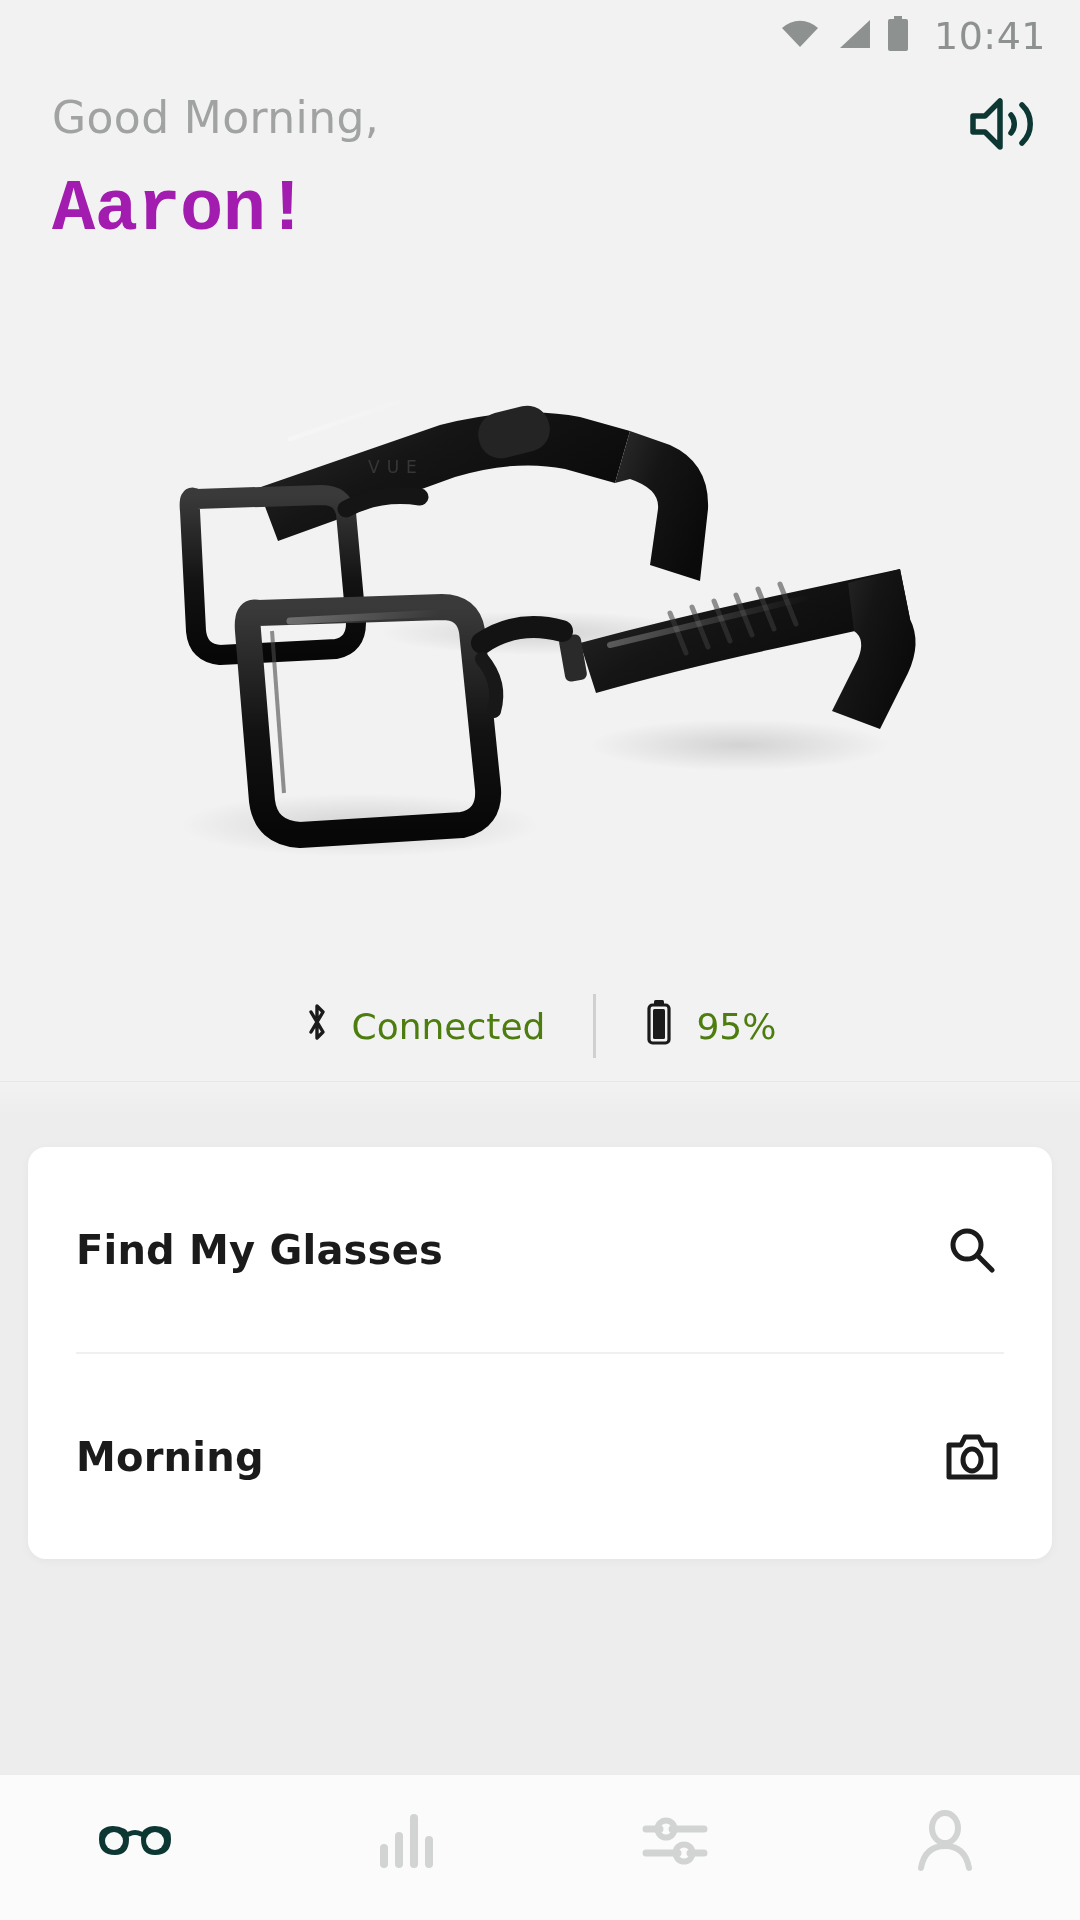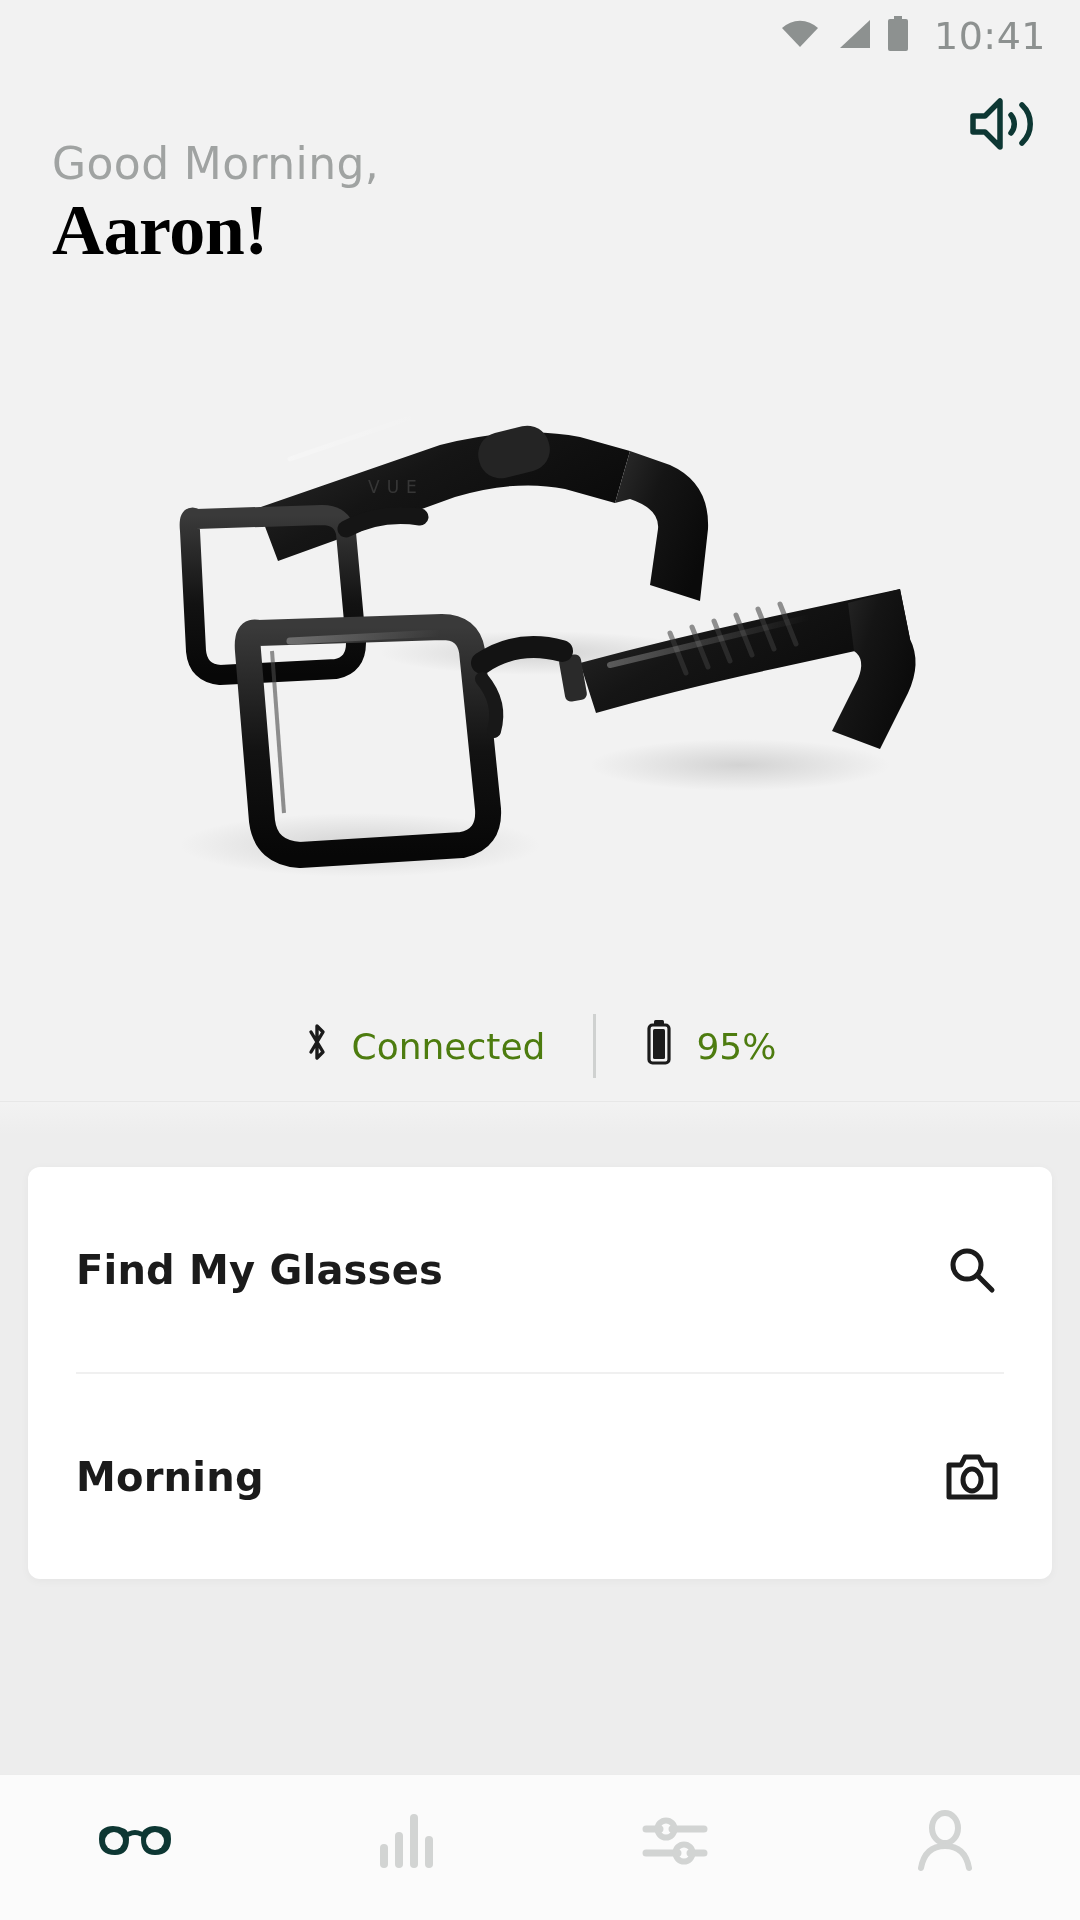--- a/index.html
+++ b/index.html
@@ -34,26 +34,26 @@
   
   .greeting-wrap {
     position:relative;
     padding:22px 40px 0 52px;
     flex:none;
   }
   .greet-small {
     font-size:44px; color:#a0a3a2; font-weight:400;
     letter-spacing:0.4px; line-height:1.1;
     font-family:"DejaVu Sans", sans-serif;
-    margin-top:46px;
   }
   .greet-big {
-    font-size:72px; color:#000000; font-weight:bold;
+    font-size:72px; color:#a21caf; font-weight:bold;
     letter-spacing:-0.5px; line-height:1.18;
-    font-family:Liberation Serif, serif;
+    margin-top:26px;
+    font-family:Liberation Mono, monospace;
   }
   .volume-btn {
     position:absolute; right:36px; top:18px;
     width:80px; height:72px;
     display:flex; align-items:center; justify-content:center;
     cursor:pointer;
   }
 
   
   .hero {
@@ -91,21 +91,21 @@
   }
 
   
   .card-area {
     flex:1 1 auto;
     padding:32px 28px 0 28px;
     background:#ededed;
   }
   .card {
     background:#ffffff;
-    border-radius:12px;
+    border-radius:18px;
     box-shadow:0 2px 10px rgba(0,0,0,0.04);
     padding:0 48px;
   }
   .card-row {
     height:205px;
     display:flex; align-items:center; justify-content:space-between;
     cursor:pointer;
   }
   .card-row-label {
     font-size:40px; font-weight:bold; color:#1b1b1b;

